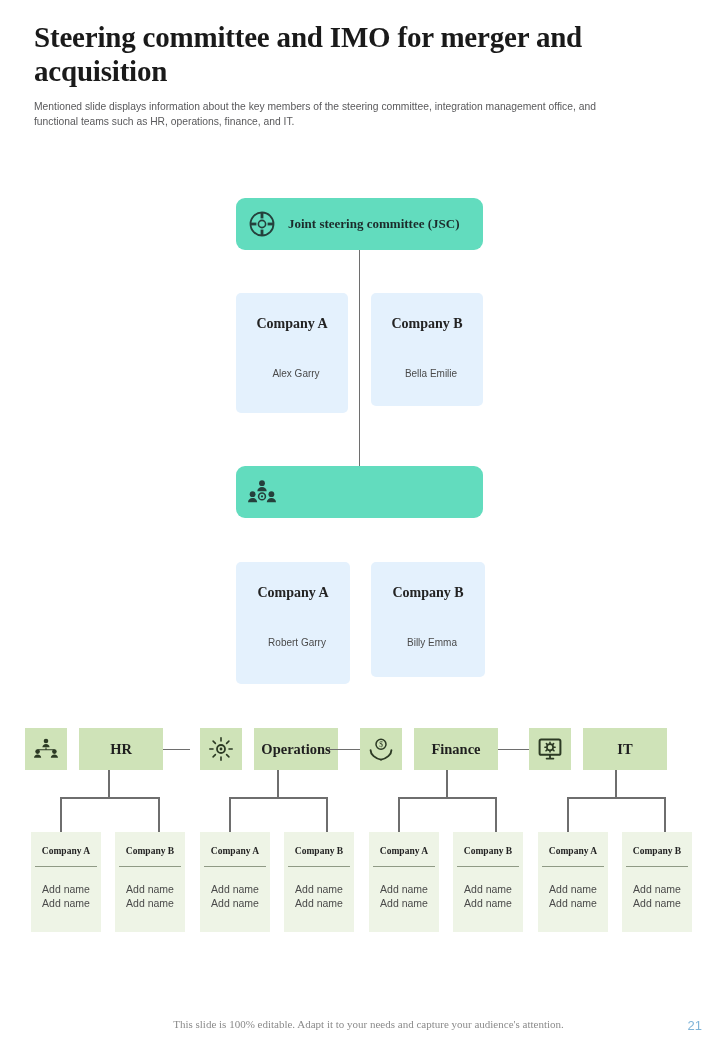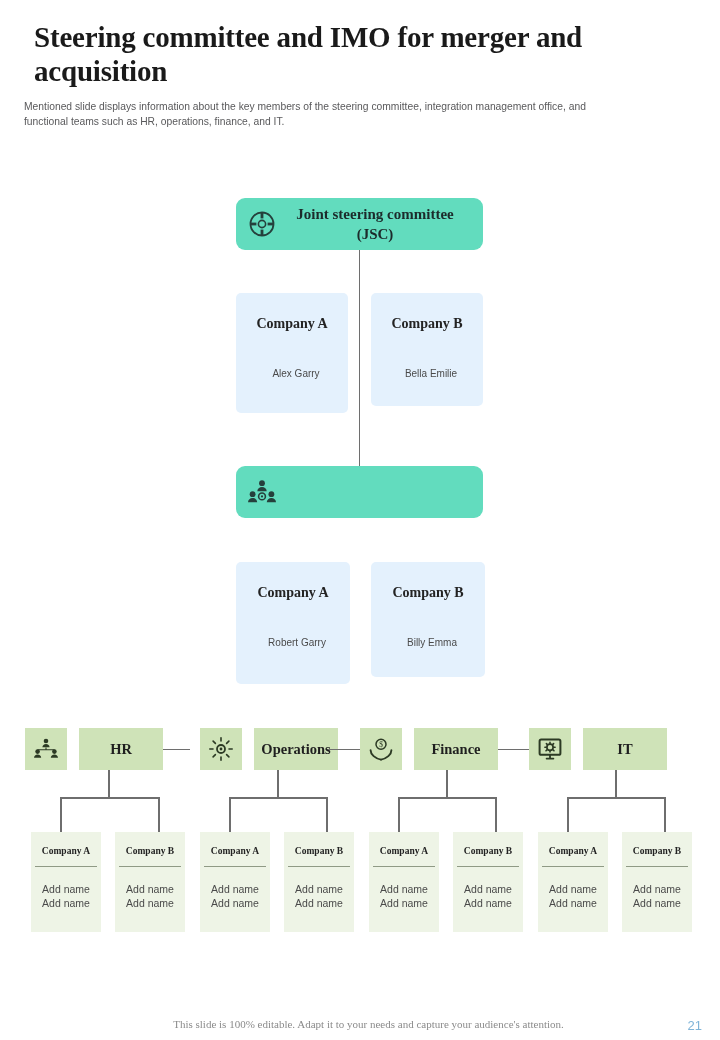--- a/index.html
+++ b/index.html
@@ -23,21 +23,21 @@
     width: 620px;
     font-family: "Liberation Serif", serif;
     font-weight: bold;
     font-size: 29px;
     line-height: 34px;
     color: #1a1a1a;
     letter-spacing: -0.2px;
   }
   .page-subtitle {
     position: absolute;
-    left: 24px;
+    left: 34px;
     top: 99px;
     width: 608px;
     font-family: "Liberation Sans", sans-serif;
     font-size: 10.3px;
     line-height: 15px;
     color: #59595b;
   }
 
   
   .teal-box {
@@ -50,24 +50,23 @@
   }
   .teal-box .bx-icon {
     width: 52px;
     flex: 0 0 52px;
     display: flex;
     align-items: center;
     justify-content: center;
   }
   .teal-box .bx-label {
     flex: 1 1 auto;
-    text-align: center;
-    font-family: "Liberation Serif", serif;
-    font-weight: bold;
-    font-size: 15px;
+    font-family: "Liberation Serif", serif;
+    font-weight: bold;
+    font-size: 13px;
     line-height: 20px;
     color: #1c2b2b;
     padding-right: 21px;
   }
 
   .blue-card {
     position: absolute;
     background: #e4f1fd;
     border-radius: 5px;
     box-sizing: border-box;

